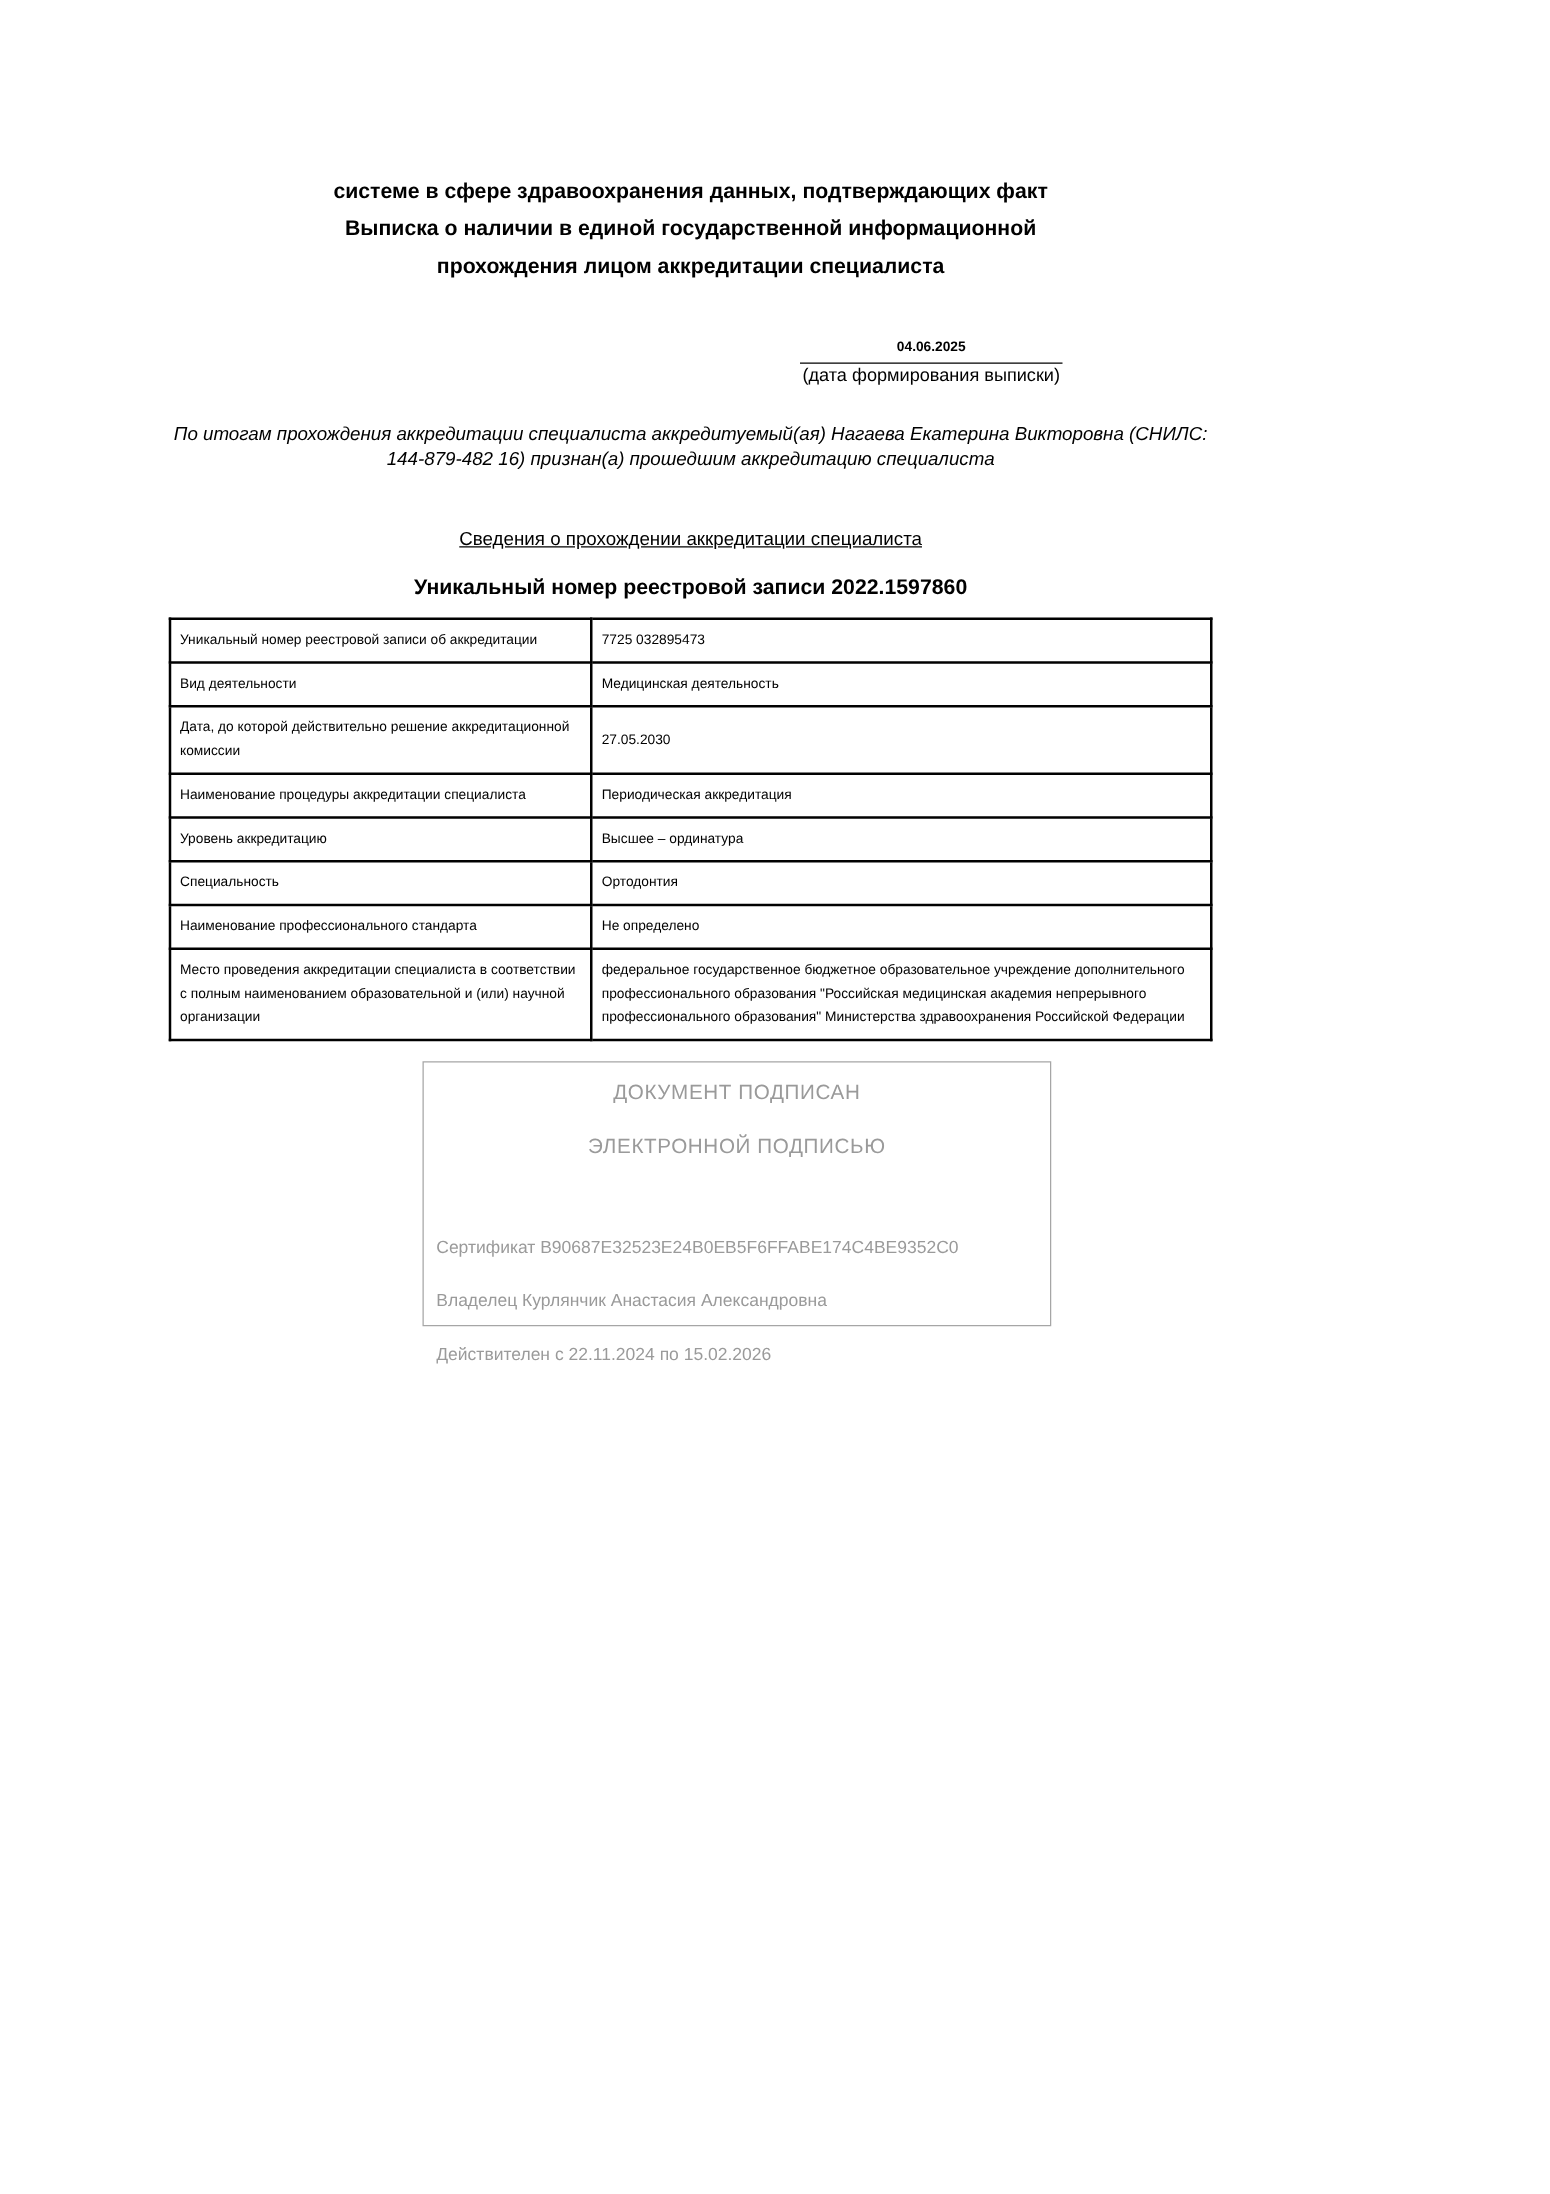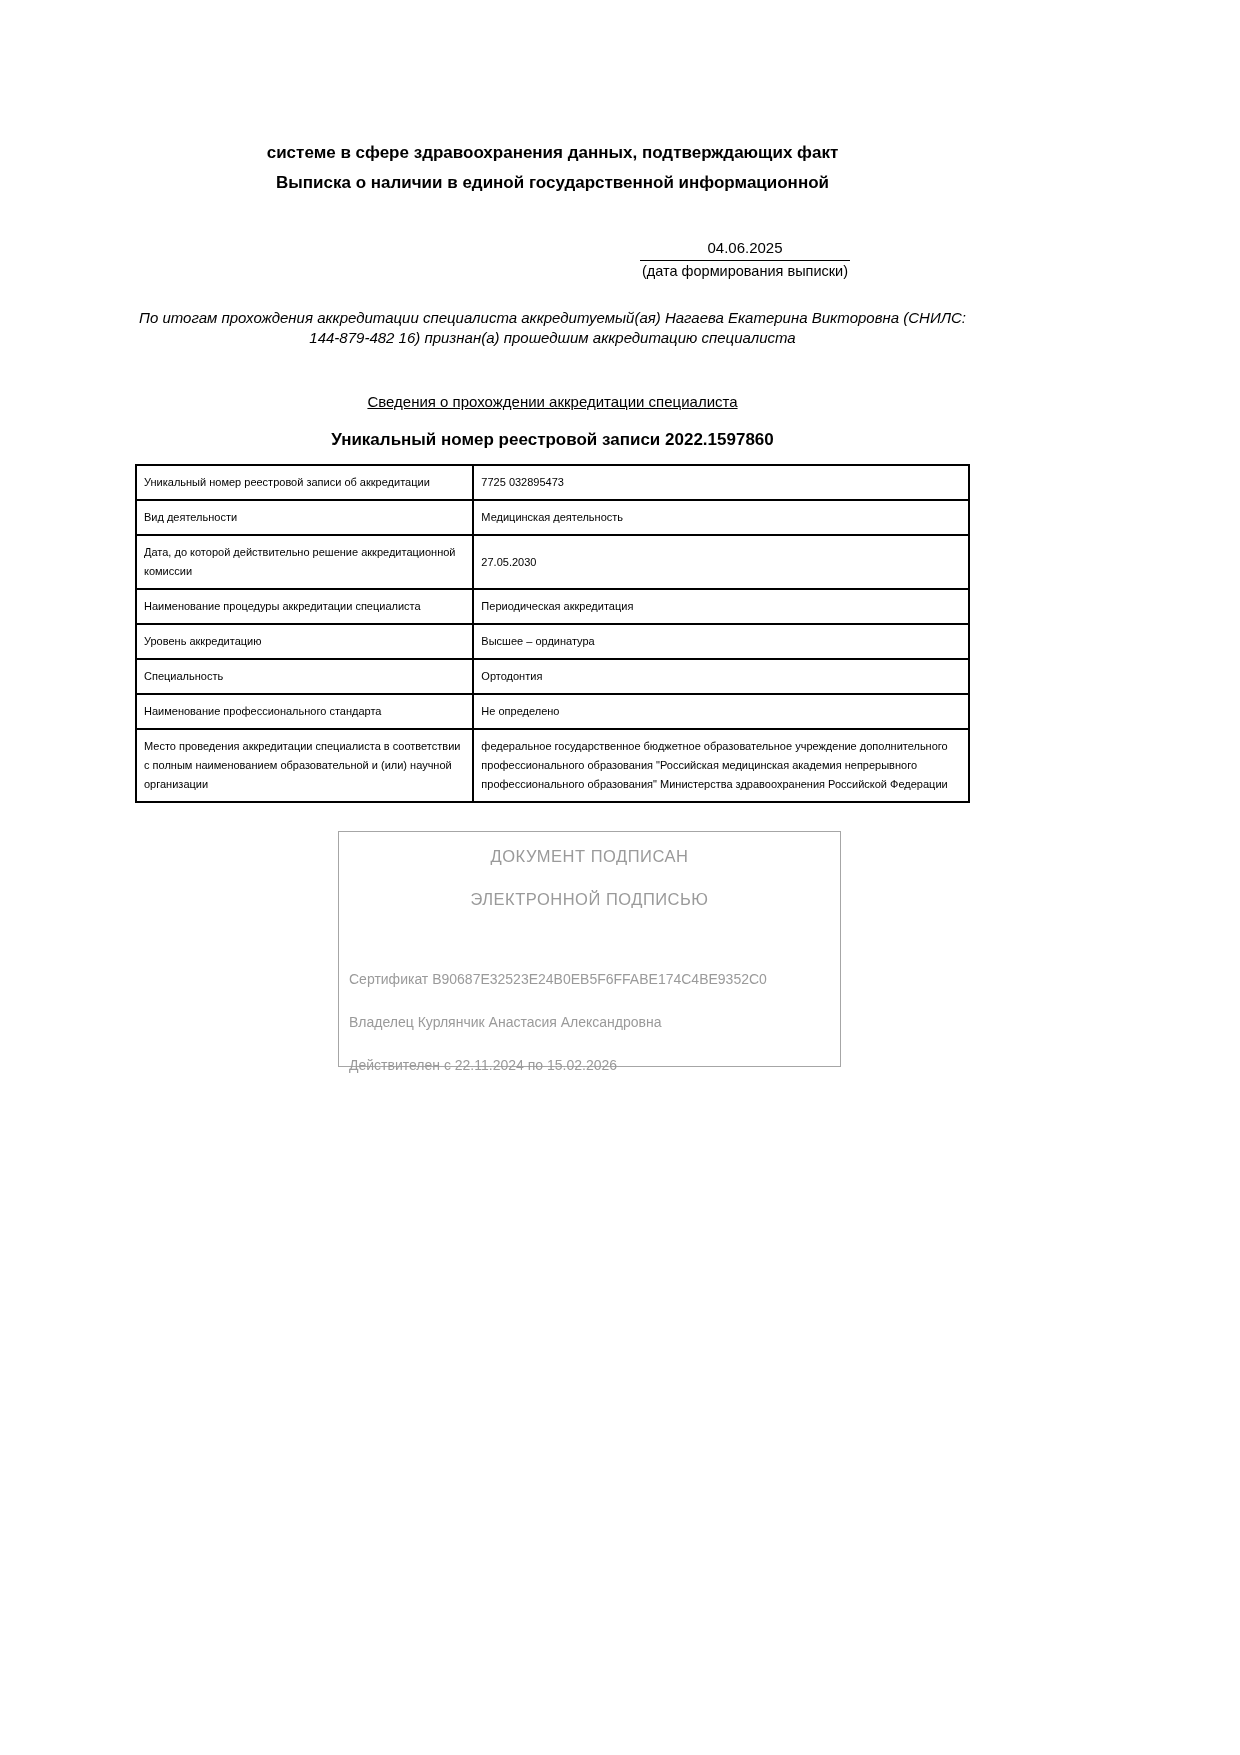--- a/index.html
+++ b/index.html
@@ -27,24 +27,25 @@
     font-size: 17px;
     line-height: 30px;
   }
   .date-block {
     width: 210px;
     margin: 40px 120px 0 auto;
     text-align: center;
   }
   .date-value {
     display: block;
-    font-size: 15px;
+    font-size: 11px;
     line-height: 20px;
     border-bottom: 1.5px solid #000;
     padding: 0 2px 2px 2px;
+    font-weight: bold;
   }
   .date-caption {
     display: block;
     font-size: 14.5px;
     line-height: 18px;
     margin-top: 1px;
     white-space: nowrap;
   }
   .intro {
     margin-top: 28px;
@@ -74,23 +75,23 @@
     font-size: 11px;
     line-height: 19px;
   }
   table.acc-table td {
     border: 2px solid #000000;
     vertical-align: middle;
     padding: 7px 8px 7px 7px;
   }
   table.acc-table td.label-cell { width: 40.5%; }
   .signature-box {
-    margin: 28px 0 0 203px;
+    margin: 16px 0 0 203px;
     width: 503px;
-    height: 236px;
+    height: 212px;
     border: 1px solid #a6a6a6;
     color: #9a9a9a;
     padding: 14px 10px 0 10px;
   }
   .sig-heading {
     text-align: center;
     font-size: 16.5px;
     line-height: 20px;
     letter-spacing: 0.5px;
   }
@@ -106,20 +107,21 @@
 </style>
 </head>
 <body>
 
 <div class="page">
   <div class="content">
 
     <div class="doc-title">
       <div>системе в сфере здравоохранения данных, подтверждающих факт</div>
       <div>Выписка о наличии в единой государственной информационной</div>
+      <div>прохождения лицом аккредитации специалиста</div>
     </div>
 
     <div class="date-block">
       <span class="date-value">04.06.2025</span>
       <span class="date-caption">(дата формирования выписки)</span>
     </div>
 
     <p class="intro">По итогам прохождения аккредитации специалиста аккредитуемый(ая) Нагаева Екатерина Викторовна (СНИЛС: 144-879-482 16) признан(а) прошедшим аккредитацию специалиста</p>
 
     <div class="section-header">

